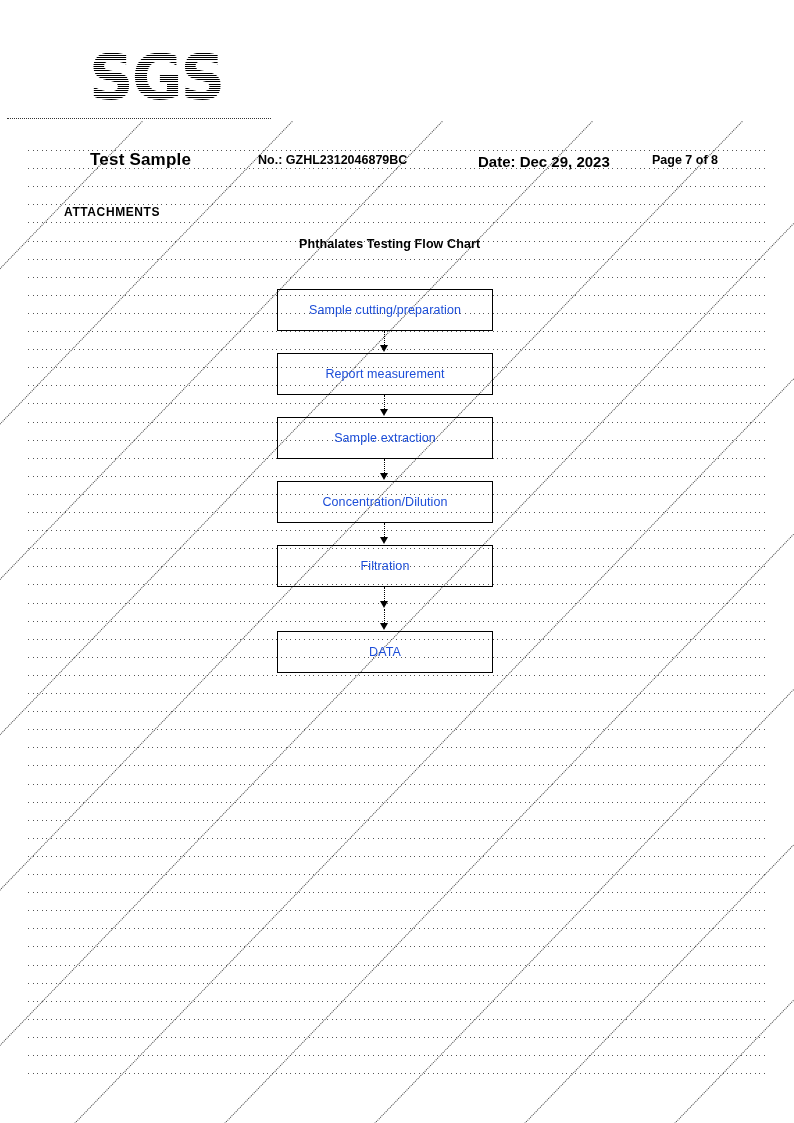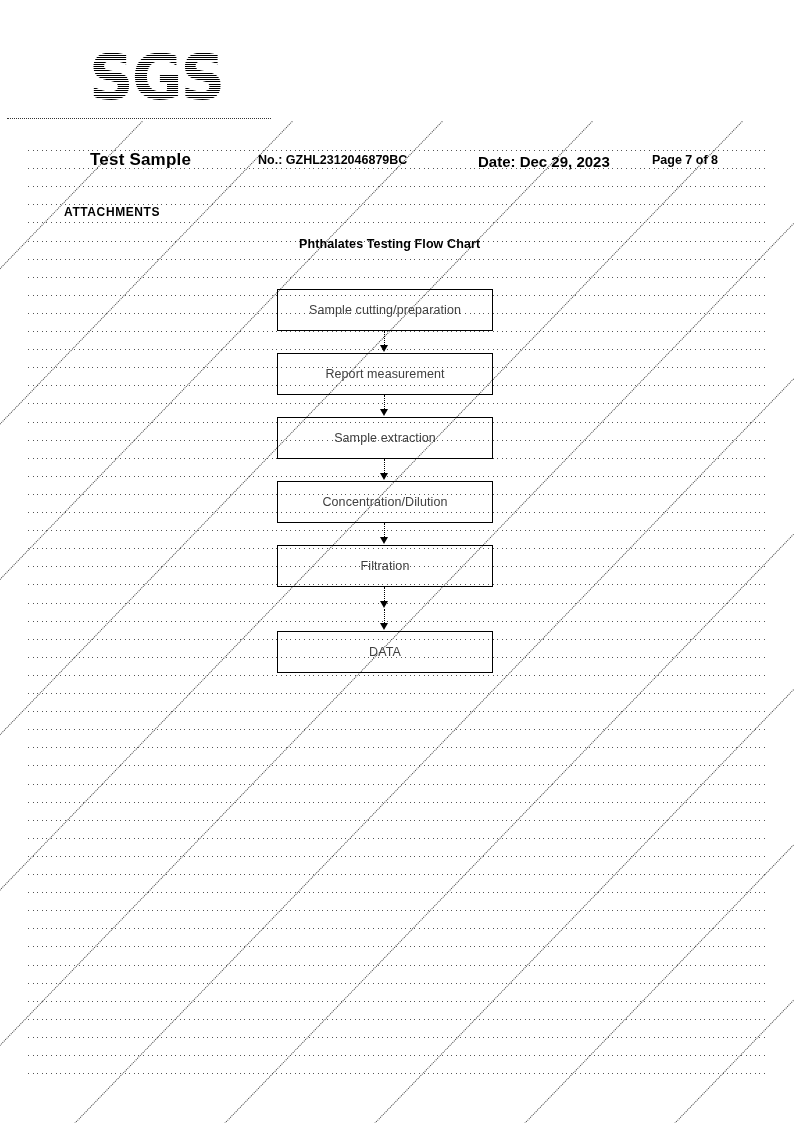--- a/index.html
+++ b/index.html
@@ -130,21 +130,21 @@
     width: 214px;
     height: 40px;
     border: 1px solid #000;
     background: transparent;
     display: flex;
     align-items: center;
     justify-content: center;
   }
   .flow-box span {
     font-size: 12.5px;
-    color: #404040;
+    color: #1d4ed8;
     white-space: nowrap;
     letter-spacing: 0.1px;
   }
   .flow-arrow {
     position: relative;
     width: 214px;
     height: 22px;
   }
   .flow-arrow .shaft {
     position: absolute;

